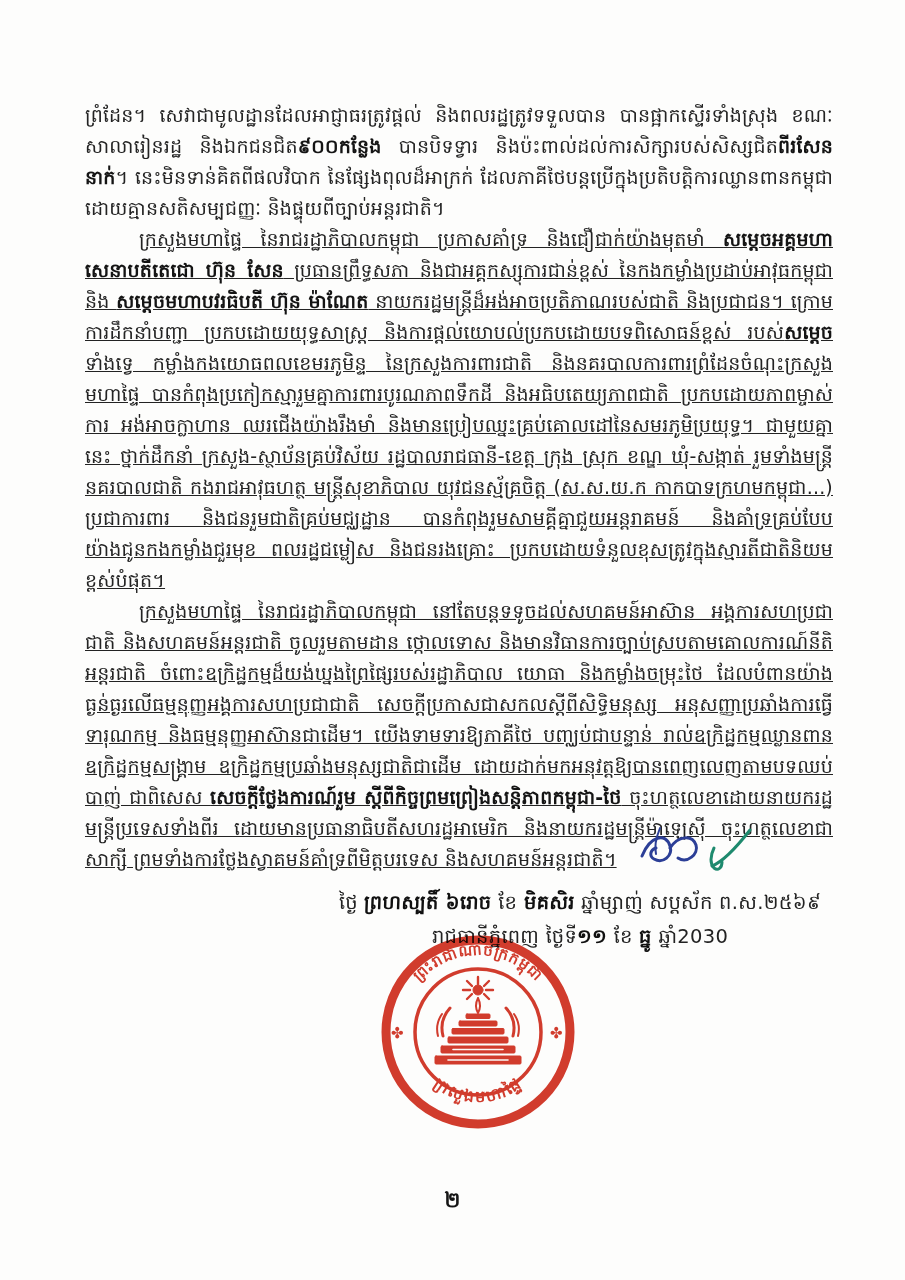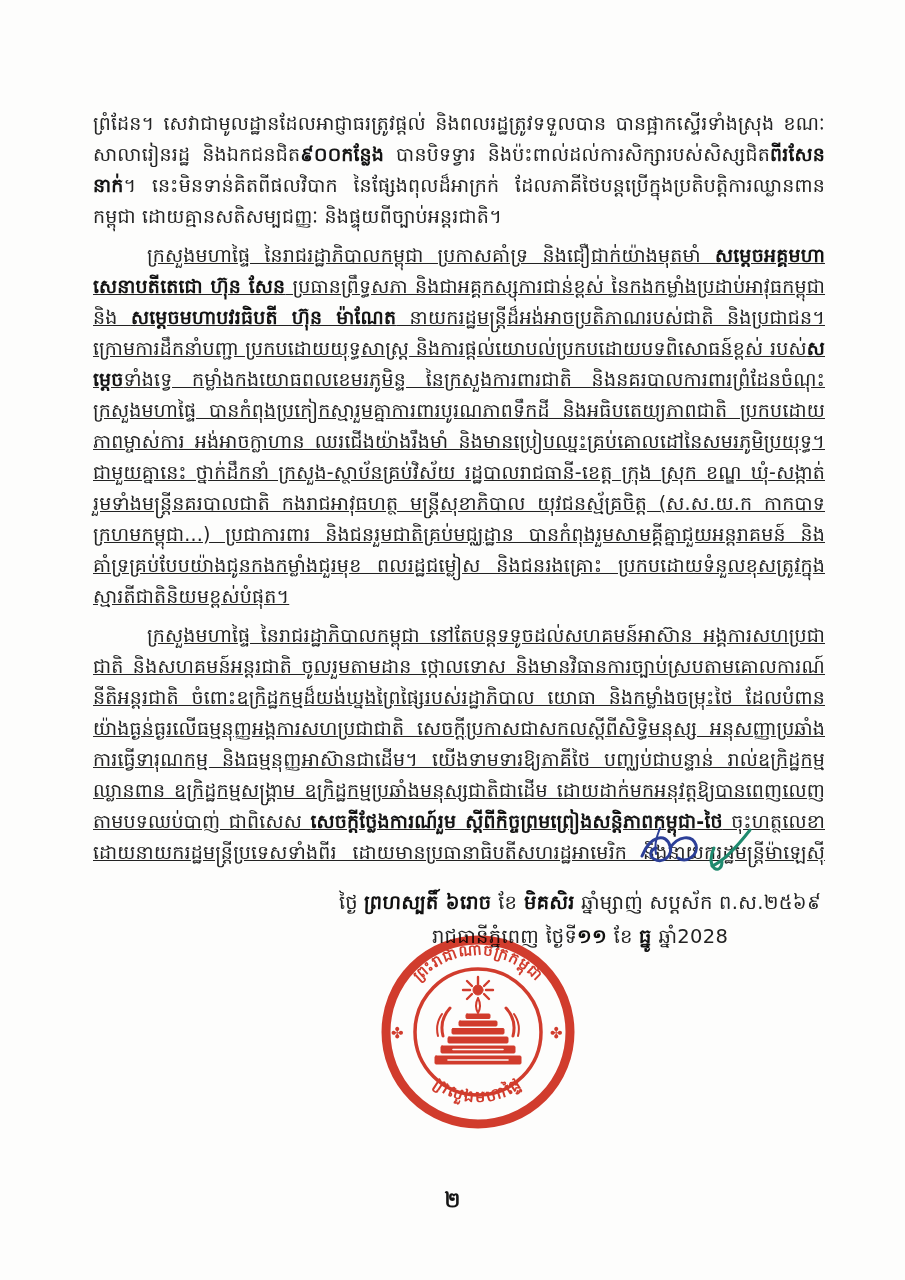--- a/index.html
+++ b/index.html
@@ -11,21 +11,21 @@
     overflow:hidden;
   }
   .page{position:absolute;inset:0;}
   .text-block{
     position:absolute;left:85px;top:100px;width:748px;height:772px;
     overflow:hidden;
     font-size:19px;line-height:31px;text-align:justify;
     color:#232323;
     letter-spacing:.2px;
   }
-  .para{margin:8px;}
+  .para{margin:0;}
   .para.indent{text-indent:54px;text-decoration:underline;}
   .b{font-weight:700;color:#141414;}
   .hw{font-weight:600;color:#101010;transform:skewX(-2deg);display:inline-block;}
   .dateline{
     position:absolute;left:300px;top:886px;width:560px;
     text-align:center;font-size:19.5px;line-height:34px;color:#222;
     letter-spacing:.3px;
   }
   .seal{
     position:absolute;left:378px;top:932px;width:200px;height:200px;
@@ -59,21 +59,21 @@
       </g>
       <g>
         <path d="M76,44 c10,-4 24,-18 38,-36" fill="none" stroke="#1e8a6e" stroke-width="3" stroke-linecap="round"></path>
         <path d="M78,26 c-4,8 -4,16 0,20 c4,3 8,0 8,-6" fill="none" stroke="#1e8a6e" stroke-width="3" stroke-linecap="round"></path>
       </g>
     </svg>
   </div>
 
   <div class="dateline">
     <div><span>ថ្ងៃ </span><span class="hw">ព្រហស្បតិ៍ ៦រោច</span><span> ខែ </span><span class="hw">មិគសិរ</span><span> ឆ្នាំម្សាញ់ សប្តស័ក ព.ស.២៥៦៩</span></div>
-    <div><span>រាជធានីភ្នំពេញ ថ្ងៃទី</span><span class="hw">១១</span><span> ខែ </span><span class="hw">ធ្នូ</span><span> ឆ្នាំ2028</span></div>
+    <div><span>រាជធានីភ្នំពេញ ថ្ងៃទី</span><span class="hw">១១</span><span> ខែ </span><span class="hw">ធ្នូ</span><span> ឆ្នាំ2030</span></div>
   </div>
 
   <div class="seal">
     <svg viewBox="0 0 200 200" xmlns="http://www.w3.org/2000/svg">
       <defs>
         <path id="arcTop" d="M 23,100 A 77,77 0 1 1 177,100"></path>
         <path id="arcBot" d="M 30,100 A 70,70 0 0 0 170,100"></path>
       </defs>
       <circle cx="100" cy="100" r="92" fill="none" stroke="#cf2b1b" stroke-width="9"></circle>
       <circle cx="100" cy="100" r="63" fill="none" stroke="#cf2b1b" stroke-width="3.5"></circle>

